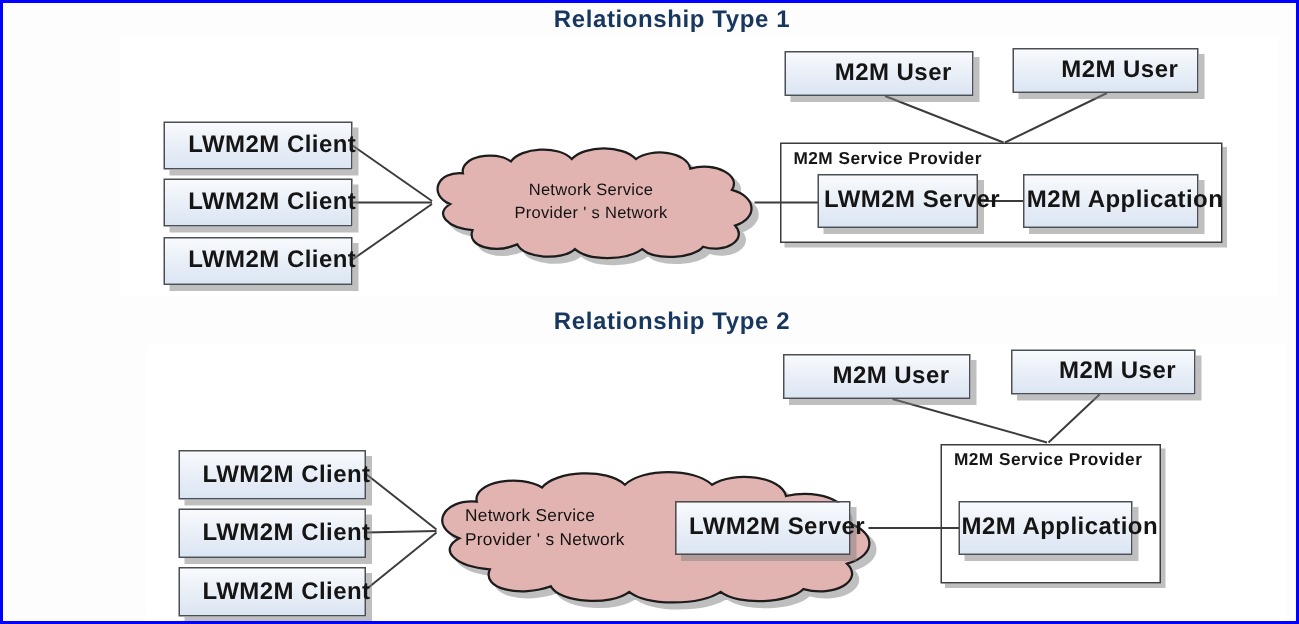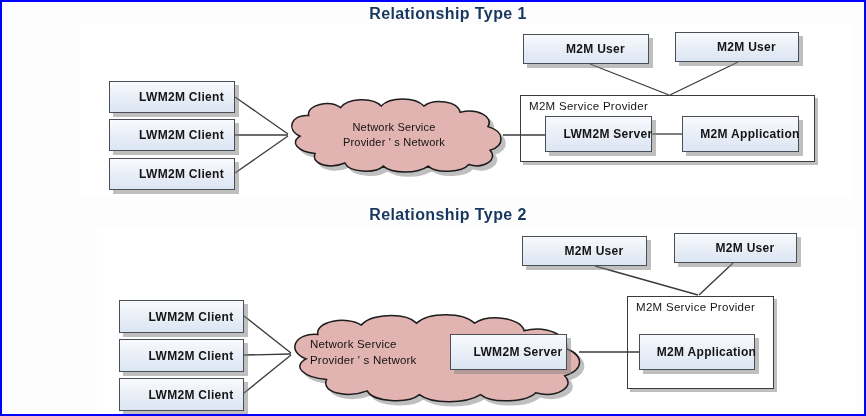--- a/index.html
+++ b/index.html
@@ -47,41 +47,41 @@
   }
   .node{
     position:absolute;
     box-sizing:border-box;
     border:1.6px solid var(--node_border);
     background:linear-gradient(180deg,var(--node_fill_top) 0%,#ebf0f8 45%,var(--node_fill_bottom) 100%);
     box-shadow:4px 4px 0 var(--shadow);
     display:flex;
     align-items:center;
     justify-content:center;
-    font-size:12px;
+    font-size:16px;
     font-weight:bold;
     letter-spacing:0.3px;
     color:var(--node_text);
     white-space:nowrap;
     z-index:4;
     padding-left:19px;
   }
   .container-box{
     position:absolute;
     box-sizing:border-box;
     border:1.6px solid var(--container_border);
     background:var(--panel_bg);
     box-shadow:3px 3px 0 var(--shadow);
     z-index:2;
   }
   .container-label{
     position:absolute;
     top:4px;left:8px;
     font-size:11.5px;
-    font-weight:normal;
+    font-weight:bold;
     letter-spacing:0.3px;
     color:var(--node_text);
     white-space:nowrap;
   }
   .cloud-svg{
     position:absolute;
     z-index:1;
     filter:drop-shadow(4px 4px 0 var(--shadow));
     overflow:visible;
   }

